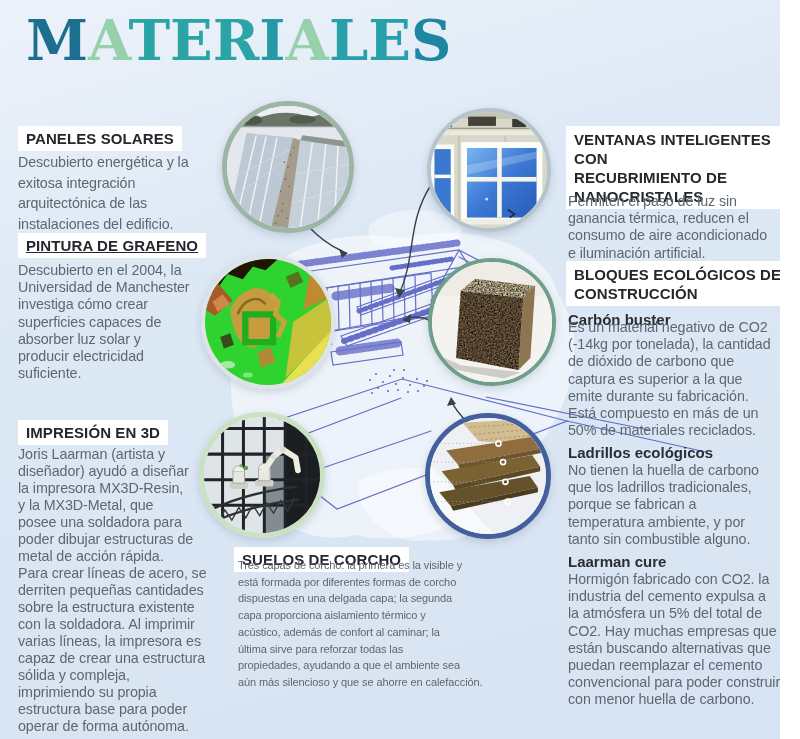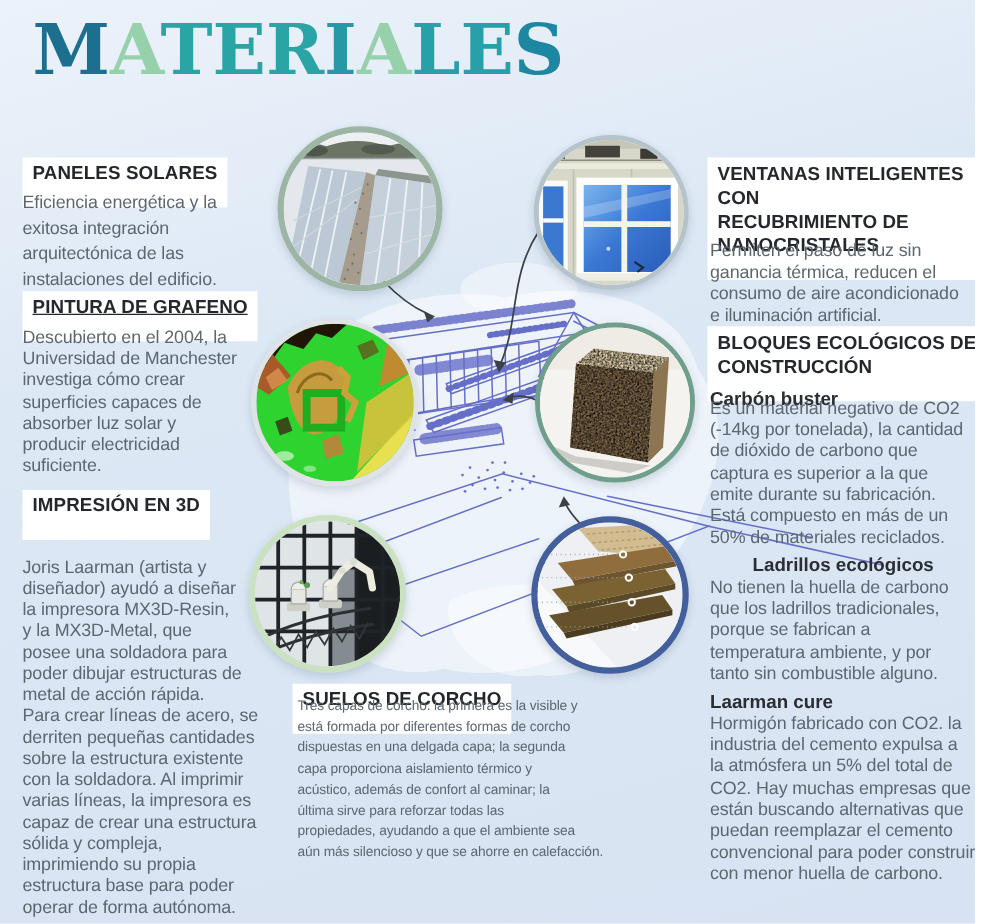--- a/index.html
+++ b/index.html
@@ -9,21 +9,21 @@
     font-family:"Liberation Sans",sans-serif;
   }
   .title{
     position:absolute;left:26px;top:12px;
     font-family:"DejaVu Serif",serif;font-weight:bold;font-size:56px;line-height:1;
     letter-spacing:0px;white-space:nowrap;
   }
   .h-bar{
     display:inline-block;background:#ffffff;color:#24272b;
     font-weight:bold;font-size:15px;line-height:18px;
-    padding:4px 8px 18px 8px;white-space:pre-line;letter-spacing:.1px;
+    padding:4px 8px 3px 8px;white-space:pre-line;letter-spacing:.1px;
   }
   .h-bar.block{display:block;box-sizing:border-box;width:236px;line-height:19px;}
   .body-txt{
     position:absolute;color:#5d6770;font-size:14.3px;line-height:17.2px;
     white-space:pre-line;letter-spacing:-0.1px;
   }
   .sub-head{
     position:absolute;color:#2a2e33;font-weight:bold;font-size:15px;white-space:nowrap;
   }
   .abs{position:absolute;}
@@ -97,35 +97,35 @@
       <polygon points="348,253 339,249 342,258"></polygon>
       <polygon points="399,298 395,288 405,290"></polygon>
       <polygon points="402,320 411,314 410,323"></polygon>
       <polygon points="451,397 447,406 456,404"></polygon>
     </g>
   </svg>
 
   <div class="title"><span style="color: rgb(29, 111, 144);">M</span><span style="color: rgb(150, 209, 172);">A</span><span style="color: rgb(43, 164, 166);">T</span><span style="color: rgb(43, 164, 166);">E</span><span style="color: rgb(43, 164, 166);">R</span><span style="color: rgb(38, 152, 166);">I</span><span style="color: rgb(150, 209, 172);">A</span><span style="color: rgb(40, 160, 170);">L</span><span style="color: rgb(40, 160, 170);">E</span><span style="color: rgb(29, 135, 162);">S</span></div>
 
   <span class="h-bar abs" style="left:18px;top:126px;">PANELES SOLARES</span>
-  <div class="body-txt" style="left:18px;top:152px;width:205px;line-height:20.5px;">Eficiencia energética y la
+  <div class="body-txt" style="left:18px;top:152px;width:205px;line-height:20.5px;">Descubierto energética y la
 exitosa integración
 arquitectónica de las
 instalaciones del edificio.</div>
 
   <span class="h-bar abs" style="left:18px;top:233px;text-decoration:underline;">PINTURA DE GRAFENO</span>
   <div class="body-txt" style="left:18px;top:262px;width:205px;">Descubierto en el 2004, la
 Universidad de Manchester
 investiga cómo crear
 superficies capaces de
 absorber luz solar y
 producir electricidad
 suficiente.</div>
 
-  <span class="h-bar abs" style="left:18px;top:392px;">IMPRESIÓN EN 3D</span>
+  <span class="h-bar abs" style="left:18px;top:420px;">IMPRESIÓN EN 3D</span>
   <div class="body-txt" style="left:18px;top:446px;width:210px;line-height:17px;">Joris Laarman (artista y
 diseñador) ayudó a diseñar
 la impresora MX3D-Resin,
 y la MX3D-Metal, que
 posee una soldadora para
 poder dibujar estructuras de
 metal de acción rápida.
 Para crear líneas de acero, se
 derriten pequeñas cantidades
 sobre la estructura existente
@@ -149,21 +149,21 @@
 CONSTRUCCIÓN</span>
   <span class="sub-head" style="left:568px;top:311px;">Carbón buster</span>
   <div class="body-txt" style="left:568px;top:319px;width:236px;">Es un material negativo de CO2
 (-14kg por tonelada), la cantidad
 de dióxido de carbono que
 captura es superior a la que
 emite durante su fabricación.
 Está compuesto en más de un
 50% de materiales reciclados.</div>
 
-  <span class="sub-head" style="left:568px;top:444px;margin-left:34px;">Ladrillos ecológicos</span>
+  <span class="sub-head" style="left:568px;top:444px;">Ladrillos ecológicos</span>
   <div class="body-txt" style="left:568px;top:462px;width:236px;">No tienen la huella de carbono
 que los ladrillos tradicionales,
 porque se fabrican a
 temperatura ambiente, y por
 tanto sin combustible alguno.</div>
 
   <span class="sub-head" style="left:568px;top:553px;">Laarman cure</span>
   <div class="body-txt" style="left:568px;top:571px;width:238px;">Hormigón fabricado con CO2. la
 industria del cemento expulsa a
 la atmósfera un 5% del total de

